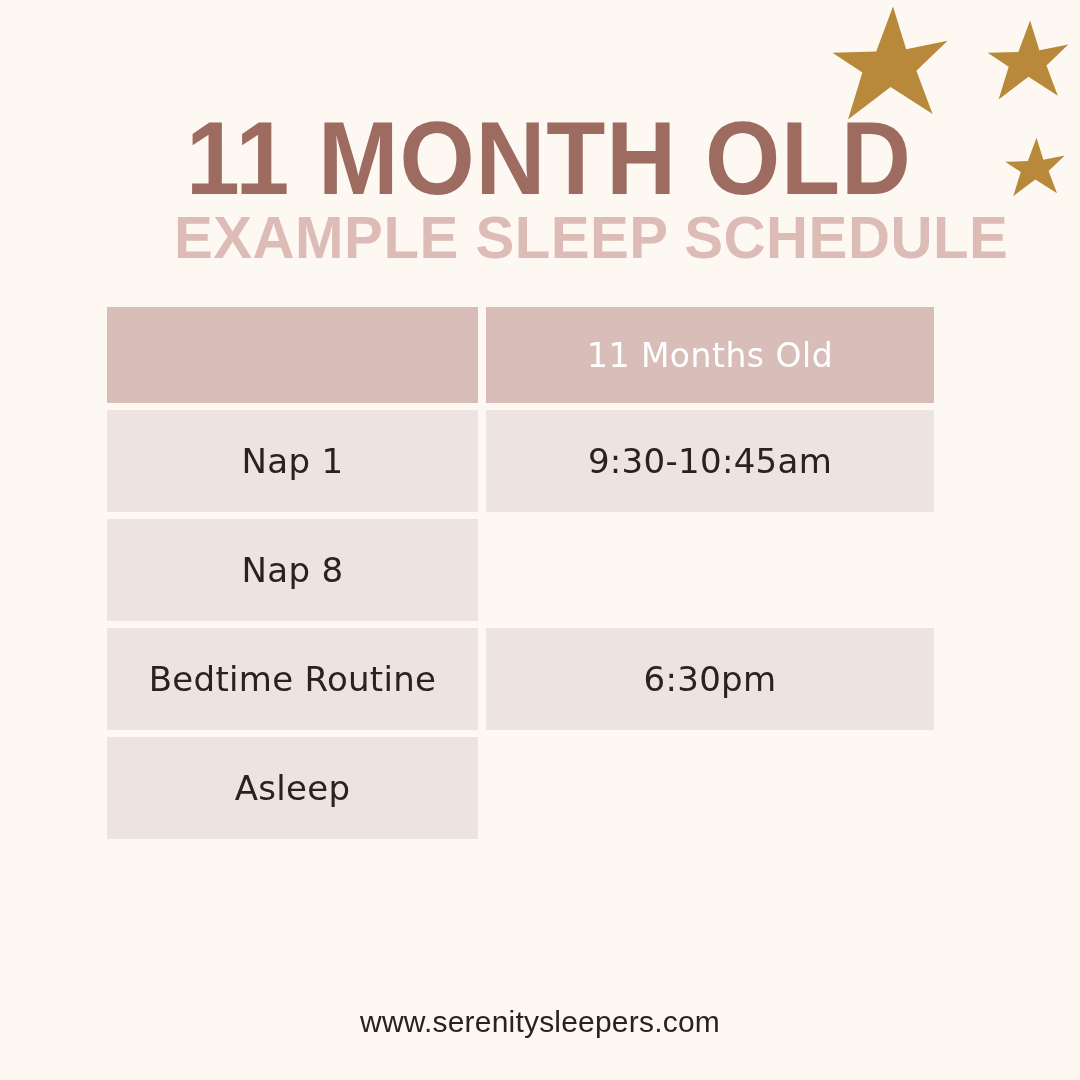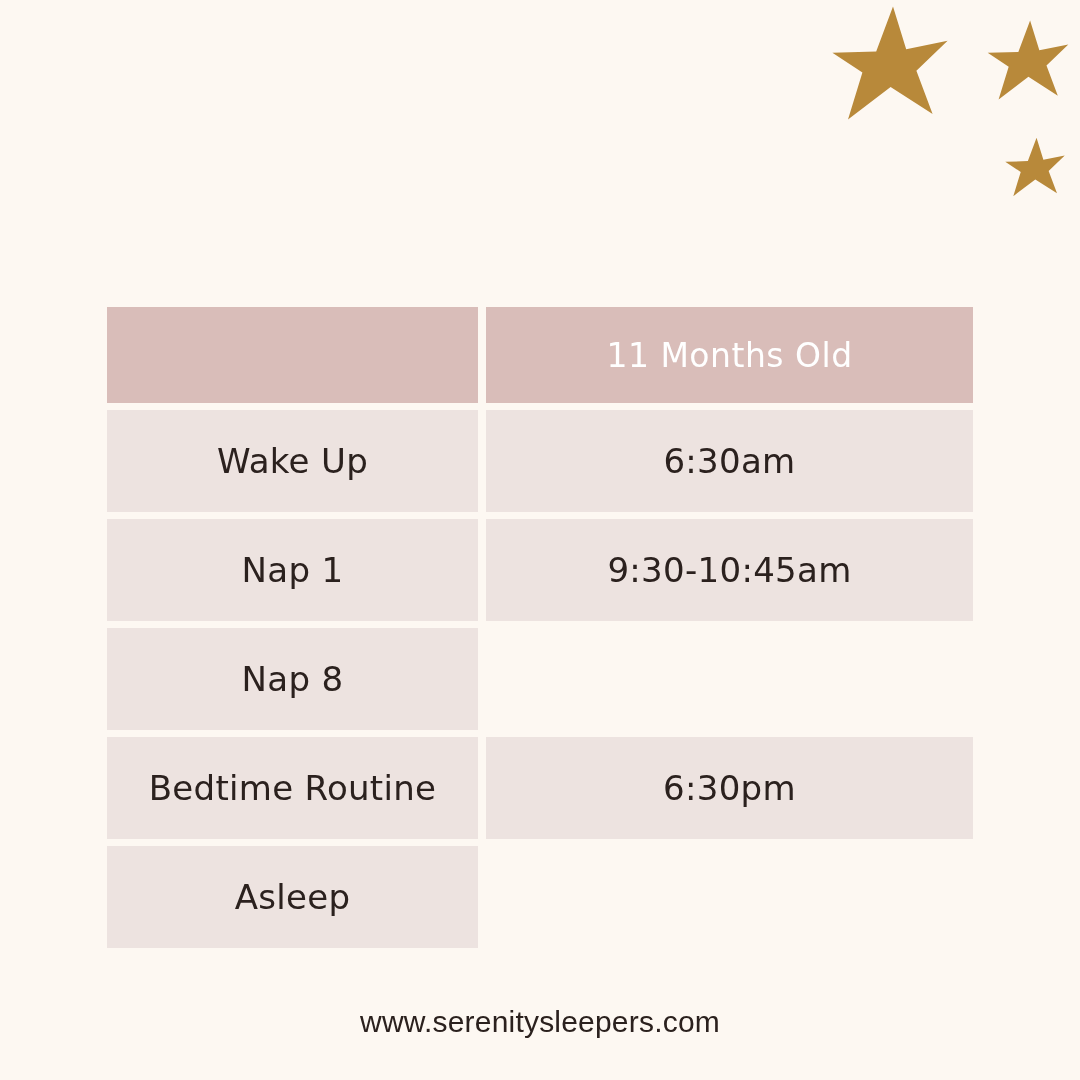--- a/index.html
+++ b/index.html
@@ -93,21 +93,21 @@
   .cell {
     display: flex;
     align-items: center;
     justify-content: center;
     text-align: center;
     font-family: "DejaVu Sans", sans-serif;
     box-sizing: border-box;
     padding: 0 10px;
   }
   .col-label { width: 371px; }
-  .col-value { width: 487px; }
+  .col-value { width: 448px; }
 
   .row-header .cell {
     height: 96px;
     background: #D9BDB9;
     color: #FFFFFF;
     font-size: 33px;
     letter-spacing: 0.5px;
   }
   .row-header .col-label { color: transparent; }
 
@@ -143,32 +143,32 @@
       <path d="M52.5 3 L63.5 38.5 L98 31.5 L72 56.5 L85.5 92.5 L50.5 70 L15 97 L27 58 L2 41.5 L38.5 40.5 Z" fill="#B8893A"></path>
     </svg>
     <svg class="star" id="star-medium" viewBox="0 0 100 100" xmlns="http://www.w3.org/2000/svg" aria-hidden="true">
       <path d="M52.5 3 L63.5 38.5 L98 31.5 L72 56.5 L85.5 92.5 L50.5 70 L15 97 L27 58 L2 41.5 L38.5 40.5 Z" fill="#B8893A"></path>
     </svg>
     <svg class="star" id="star-small" viewBox="0 0 100 100" xmlns="http://www.w3.org/2000/svg" aria-hidden="true">
       <path d="M52.5 3 L63.5 38.5 L98 31.5 L72 56.5 L85.5 92.5 L50.5 70 L15 97 L27 58 L2 41.5 L38.5 40.5 Z" fill="#B8893A"></path>
     </svg>
   </div>
 
+  <div id="headline">
+    <div class="head-line" id="title-main">11 MONTH OLD</div>
+    <div class="head-line" id="title-sub">EXAMPLE SLEEP SCHEDULE</div>
+  </div>
 
   <div id="schedule-table">
 
     <div class="row row-header">
       <div class="cell col-label"></div>
       <div class="cell col-value">11 Months Old</div>
     </div>
 
-    <div class="row row-body">
-      <div class="cell col-label">Wake Up</div>
-      <div class="cell col-value">6:30am</div>
-    </div>
 
     <div class="row row-body">
       <div class="cell col-label">Nap 1</div>
       <div class="cell col-value">9:30-10:45am</div>
     </div>
 
     <div class="row row-body">
       <div class="cell col-label">Nap 8</div>
     </div>
 

